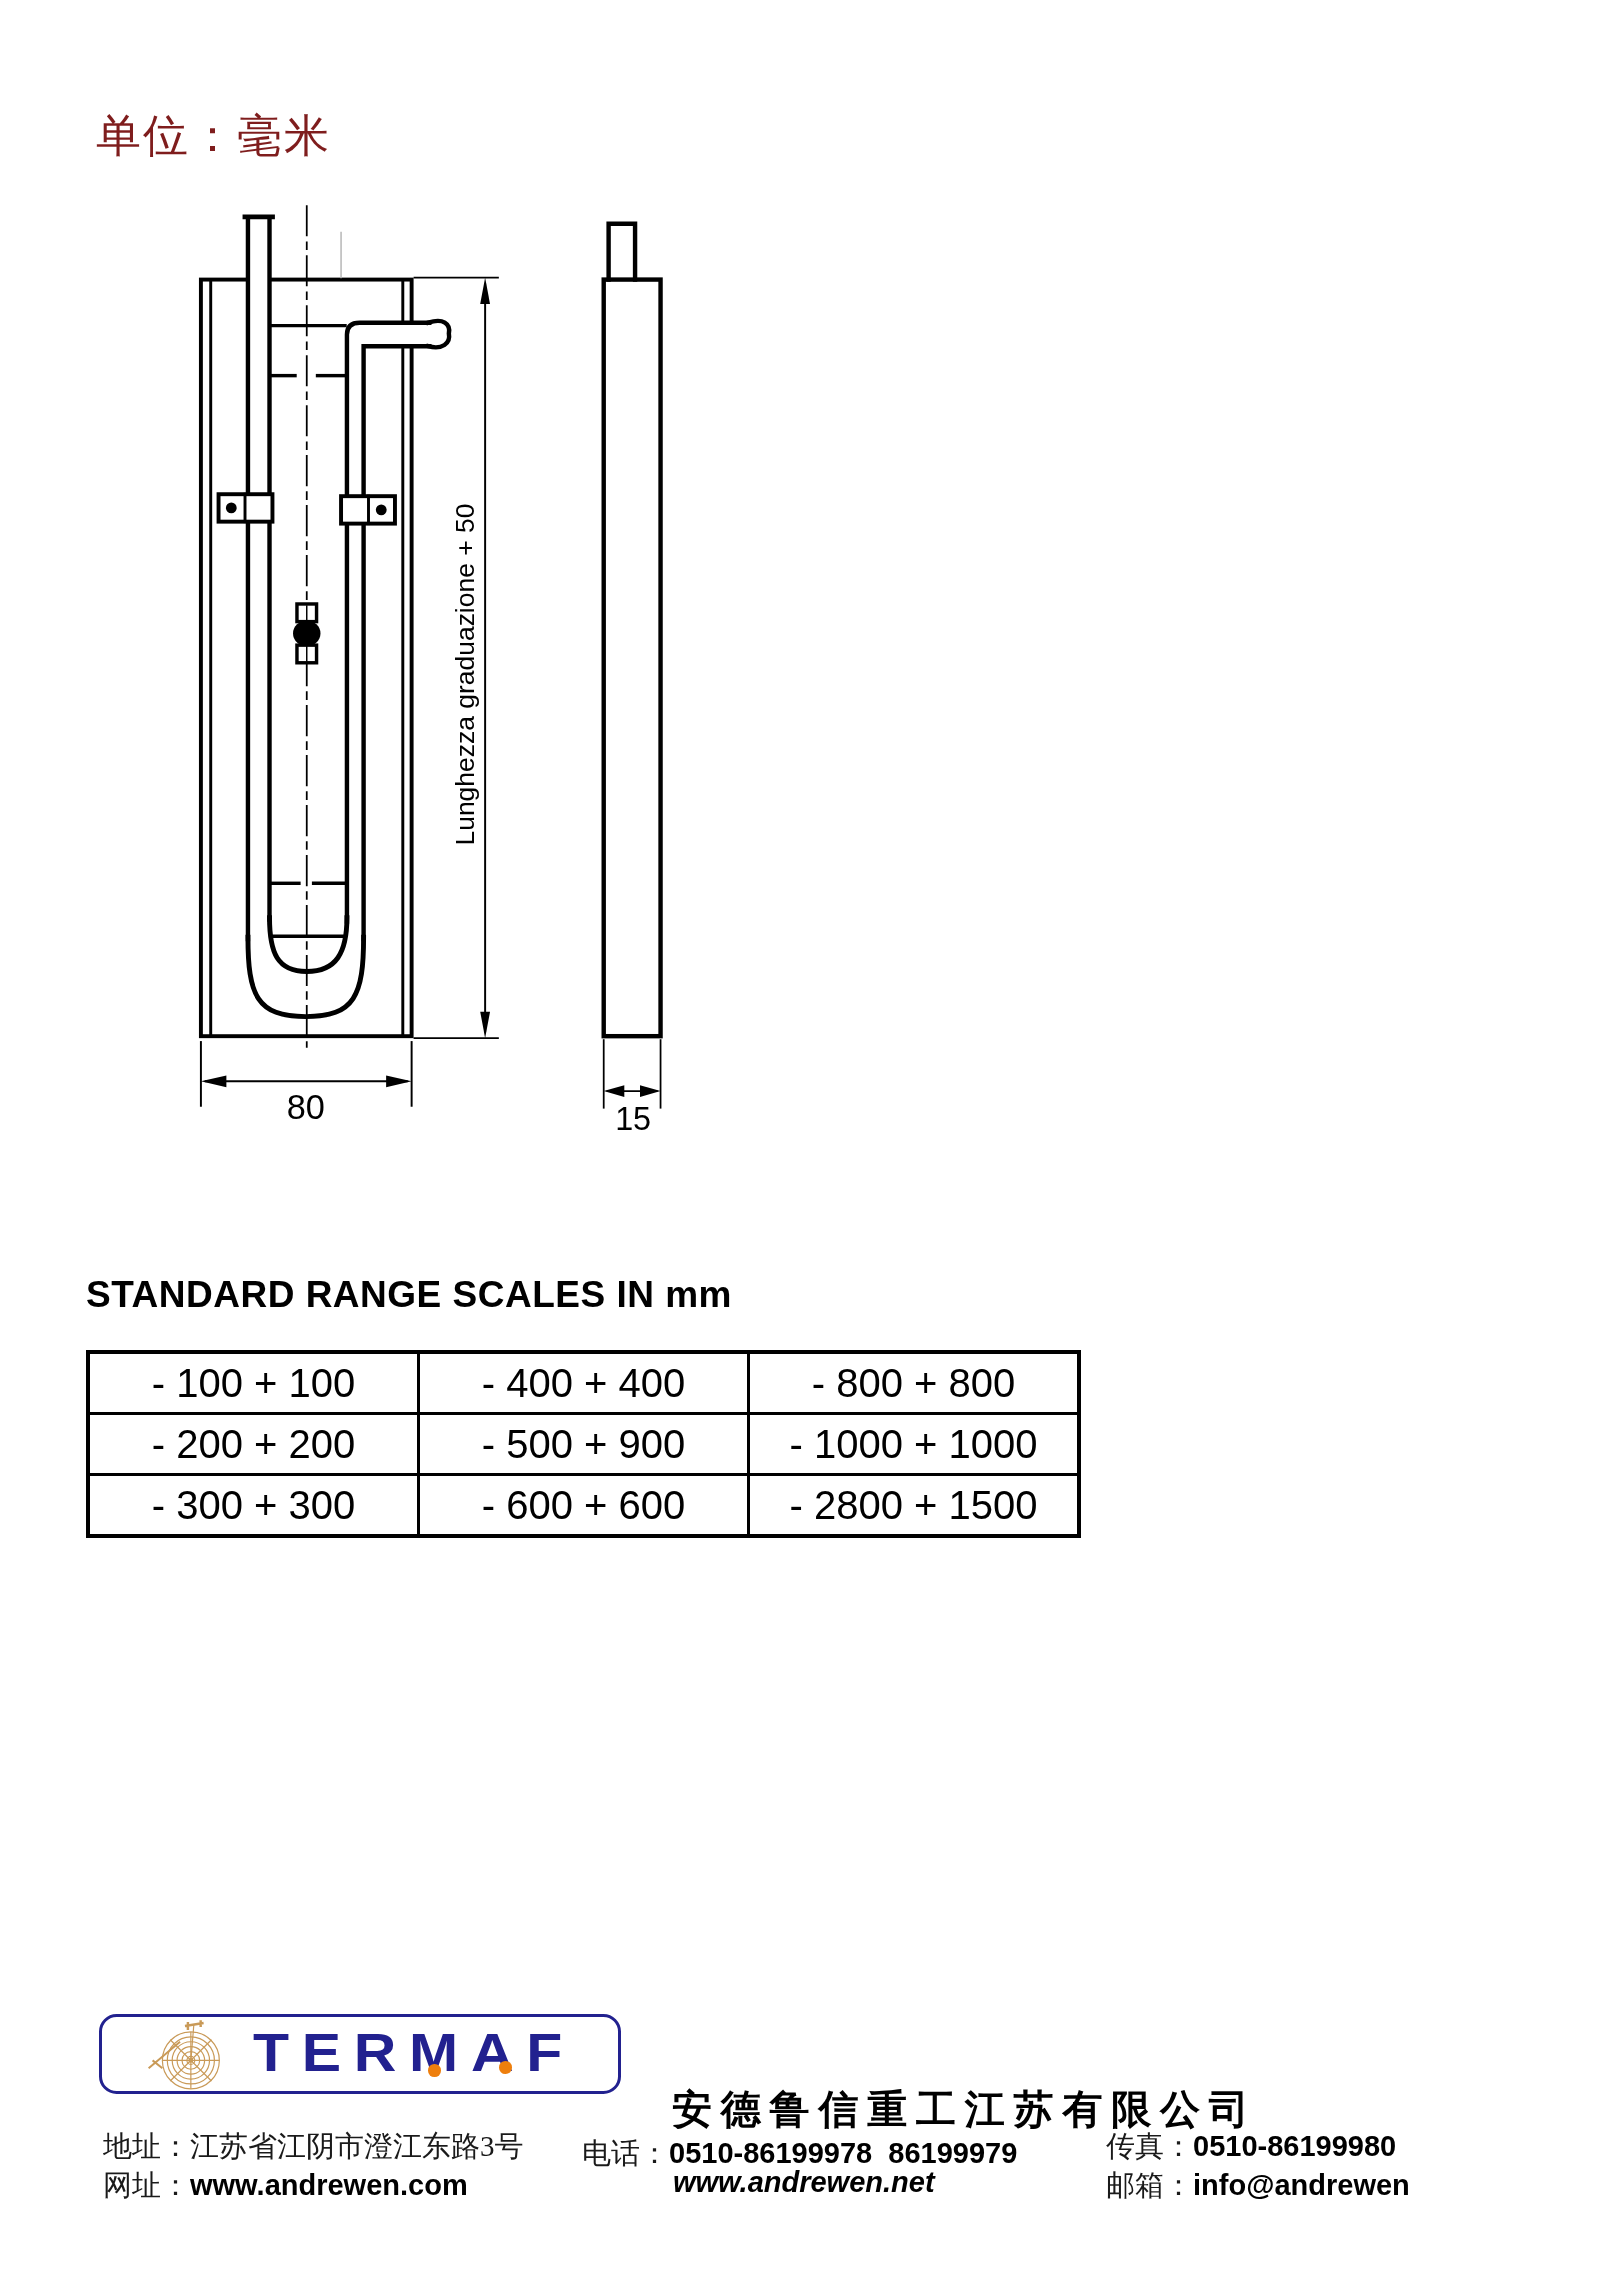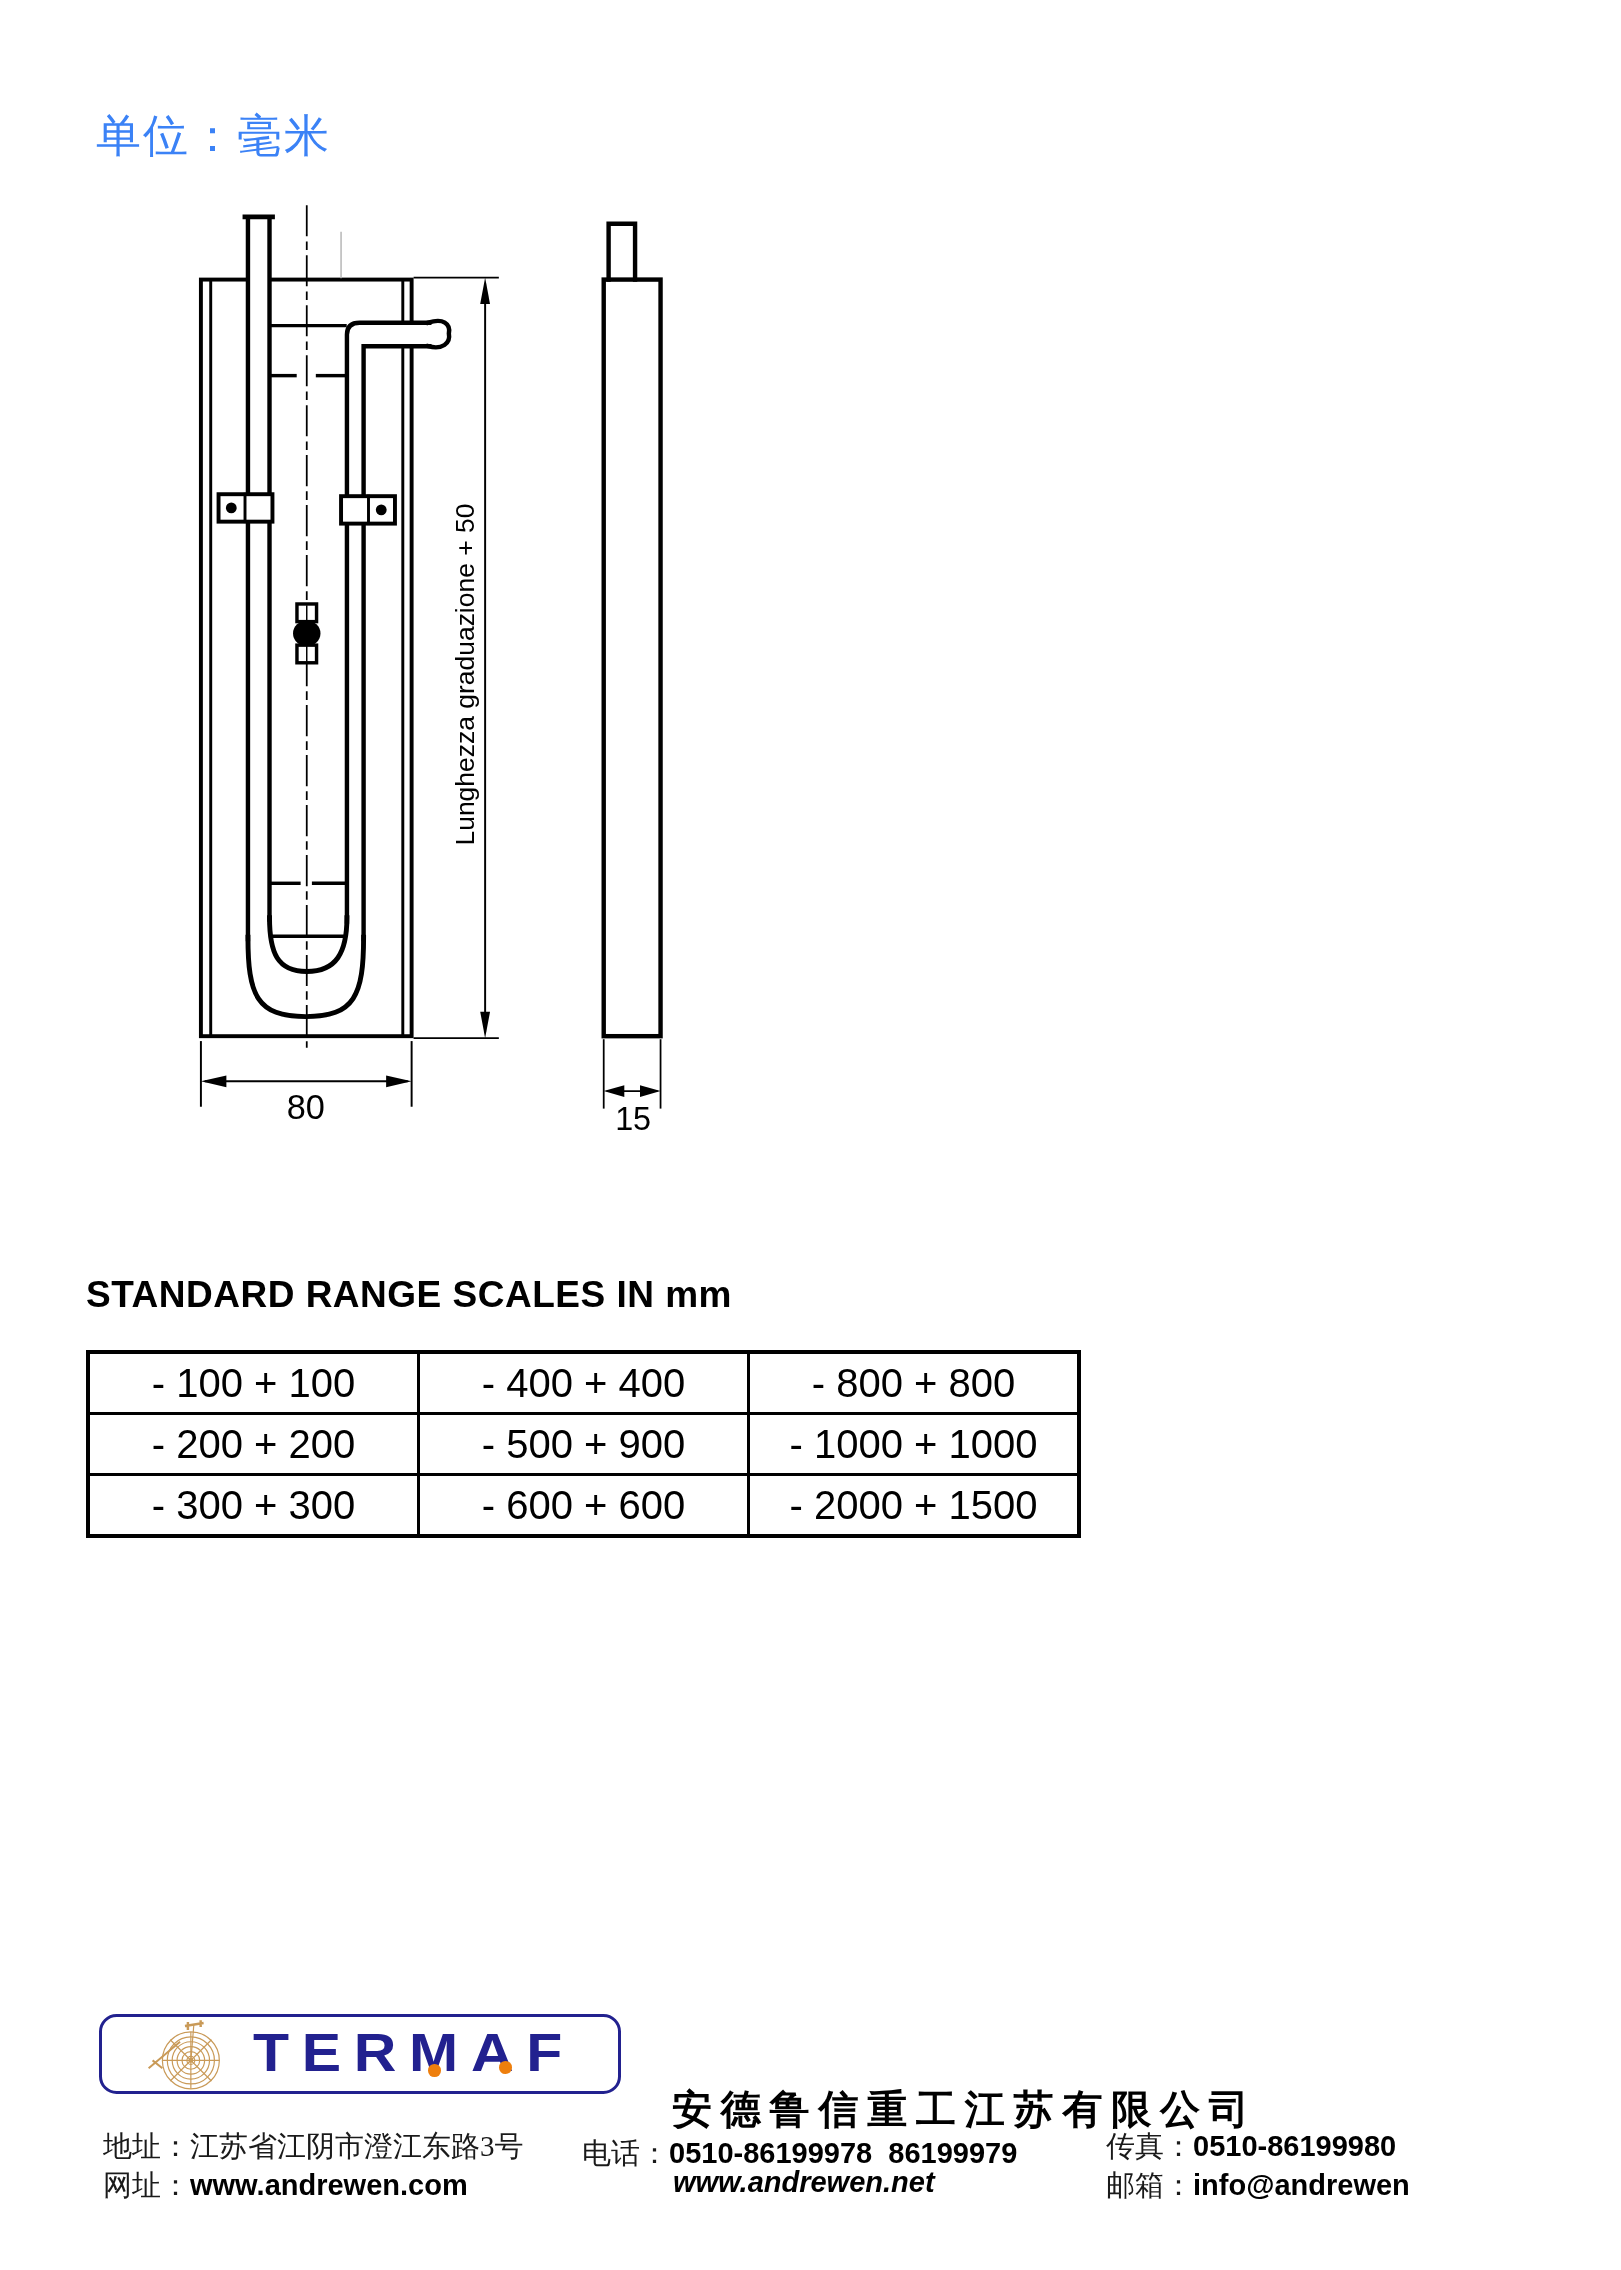--- a/index.html
+++ b/index.html
@@ -8,21 +8,21 @@
     width:1621px;height:2270px;
     background:#ffffff;
     font-family:"Liberation Sans",sans-serif;
     color:#000;
     overflow:hidden;
     margin:0 auto;
   }
   .unit-label{
     position:absolute;left:96px;top:106px;
     font-family:Liberation Mono, monospace;
-    font-size:45px;letter-spacing:2px;color:#3b82f6;
+    font-size:45px;letter-spacing:2px;color:#7f1d1d;
   }
   .drawing-svg{position:absolute;left:0;top:0;}
   .scales-heading{
     position:absolute;left:86px;top:1266px;
     font-size:37px;font-weight:bold;letter-spacing:0.5px;margin-top:8px;
   }
   table.scales{
     position:absolute;left:86px;top:1350px;
     border-collapse:collapse;border:4.9px solid #000;
     table-layout:fixed;
@@ -173,21 +173,21 @@
         <td>- 800 + 800</td>
       </tr>
       <tr>
         <td>- 200 + 200</td>
         <td>- 500 + 900</td>
         <td>- 1000 + 1000</td>
       </tr>
       <tr>
         <td>- 300 + 300</td>
         <td>- 600 + 600</td>
-        <td>- 2000 + 1500</td>
+        <td>- 2800 + 1500</td>
       </tr>
     </tbody>
   </table>
 
   <div class="logo-box">
     <svg width="108" height="74" viewBox="0 0 110 75" style="position:absolute;left:27.4px;top:0;">
       <g stroke="#c99a58" fill="none" stroke-width="1.2">
         <circle cx="63" cy="44" r="29"></circle>
         <circle cx="63" cy="44" r="24"></circle>
         <circle cx="63" cy="44" r="19"></circle>

